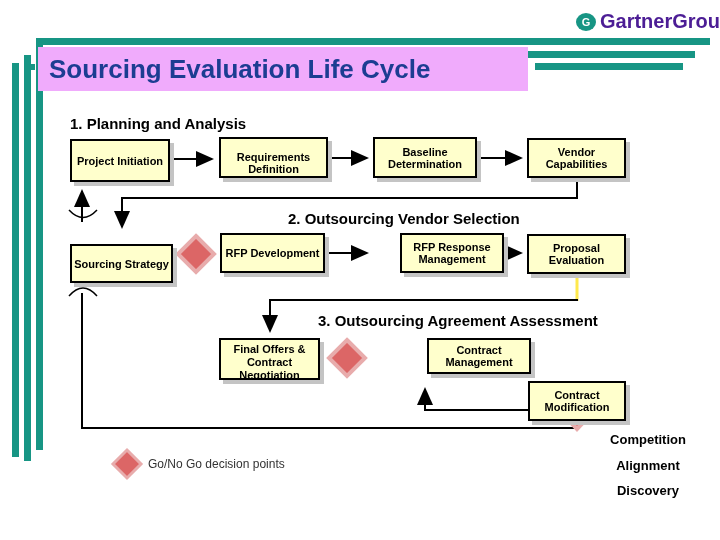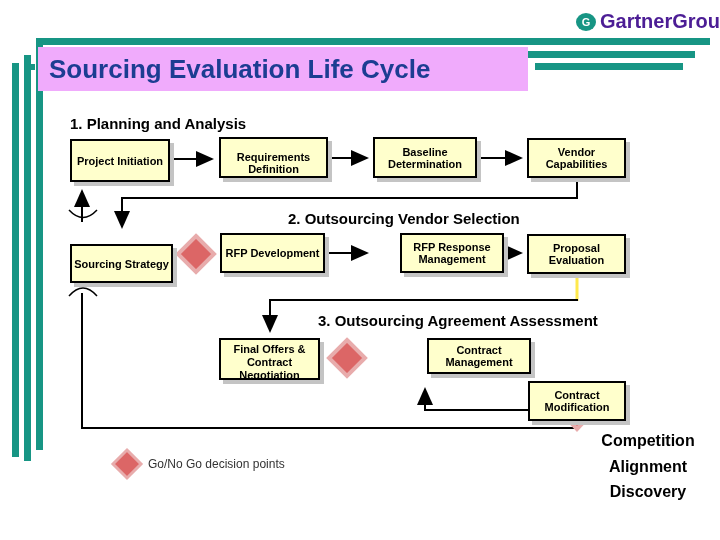--- a/index.html
+++ b/index.html
@@ -23,21 +23,21 @@
   .heading{position:absolute;color:#000;font-size:15px;font-weight:bold;white-space:nowrap;}
   
   .pbox{
     position:absolute;background:#FFFFCC;border:2px solid #000;box-sizing:border-box;
     box-shadow:4px 4px 0 0 #C4C4C4;display:flex;align-items:center;justify-content:center;
     text-align:center;font-size:11px;font-weight:bold;line-height:12px;color:#000;
     padding:1px 2px;overflow:hidden;
   }
   .pbox.tall{line-height:13px;}
   
-  .annot{position:absolute;width:120px;text-align:center;font-size:16px;font-weight:bold;color:#000;}
+  .annot{position:absolute;width:120px;text-align:center;font-size:13px;font-weight:bold;color:#000;}
   
   .legend-label{position:absolute;left:148px;top:457px;font-size:12px;color:#333;}
   svg{position:absolute;left:0;top:0;pointer-events:none;}
 </style>
 </head>
 <body>
 
 <div class="slide">
 
   <div class="teal" style="left:12px;top:63px;width:7px;height:394px;"></div>

